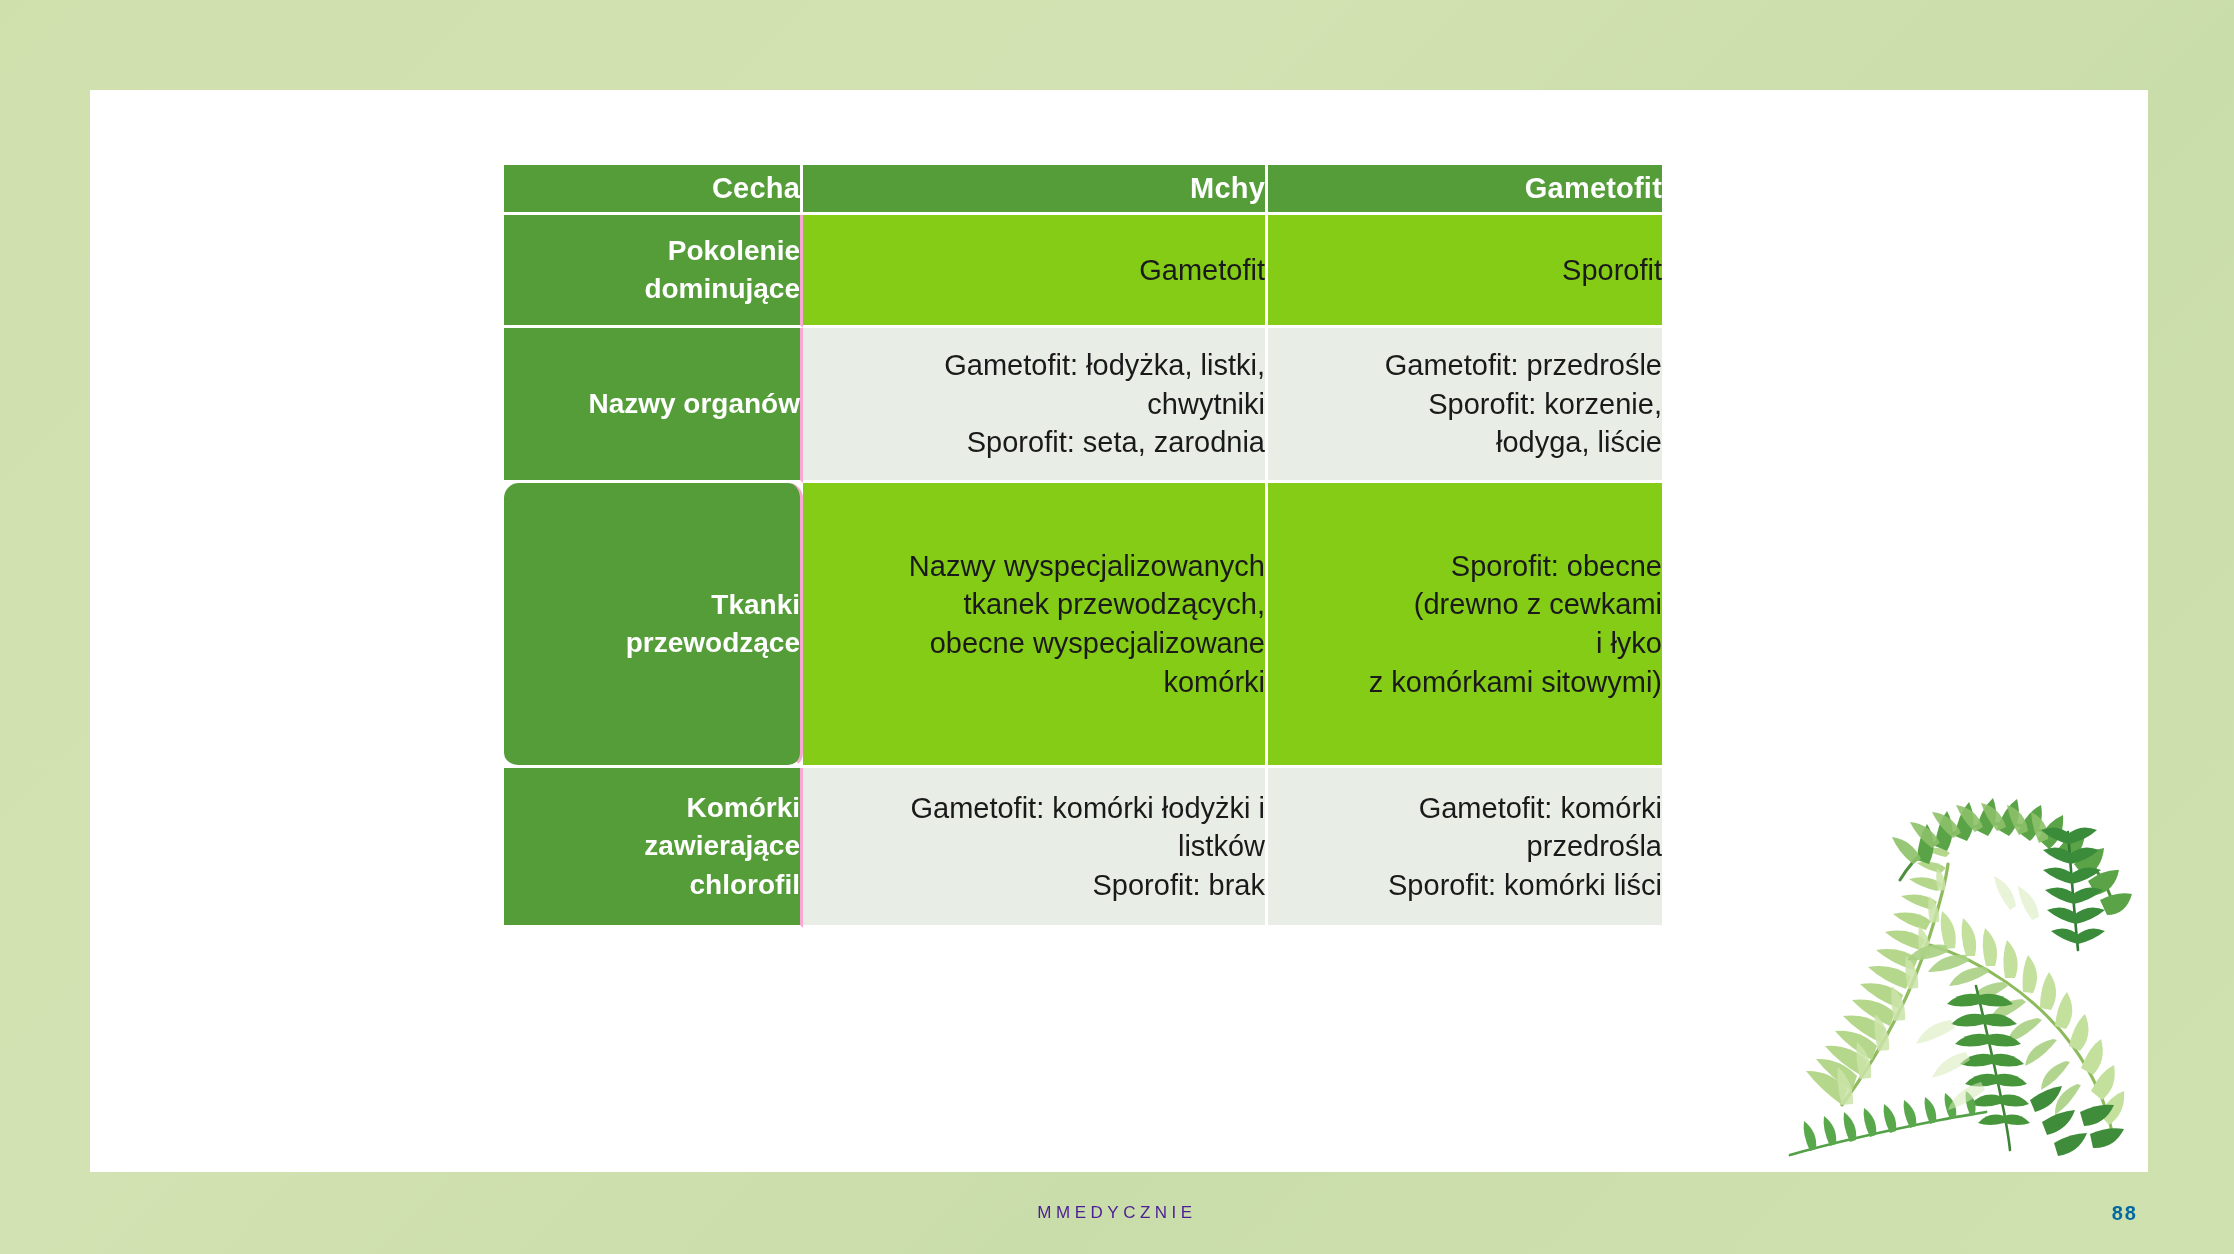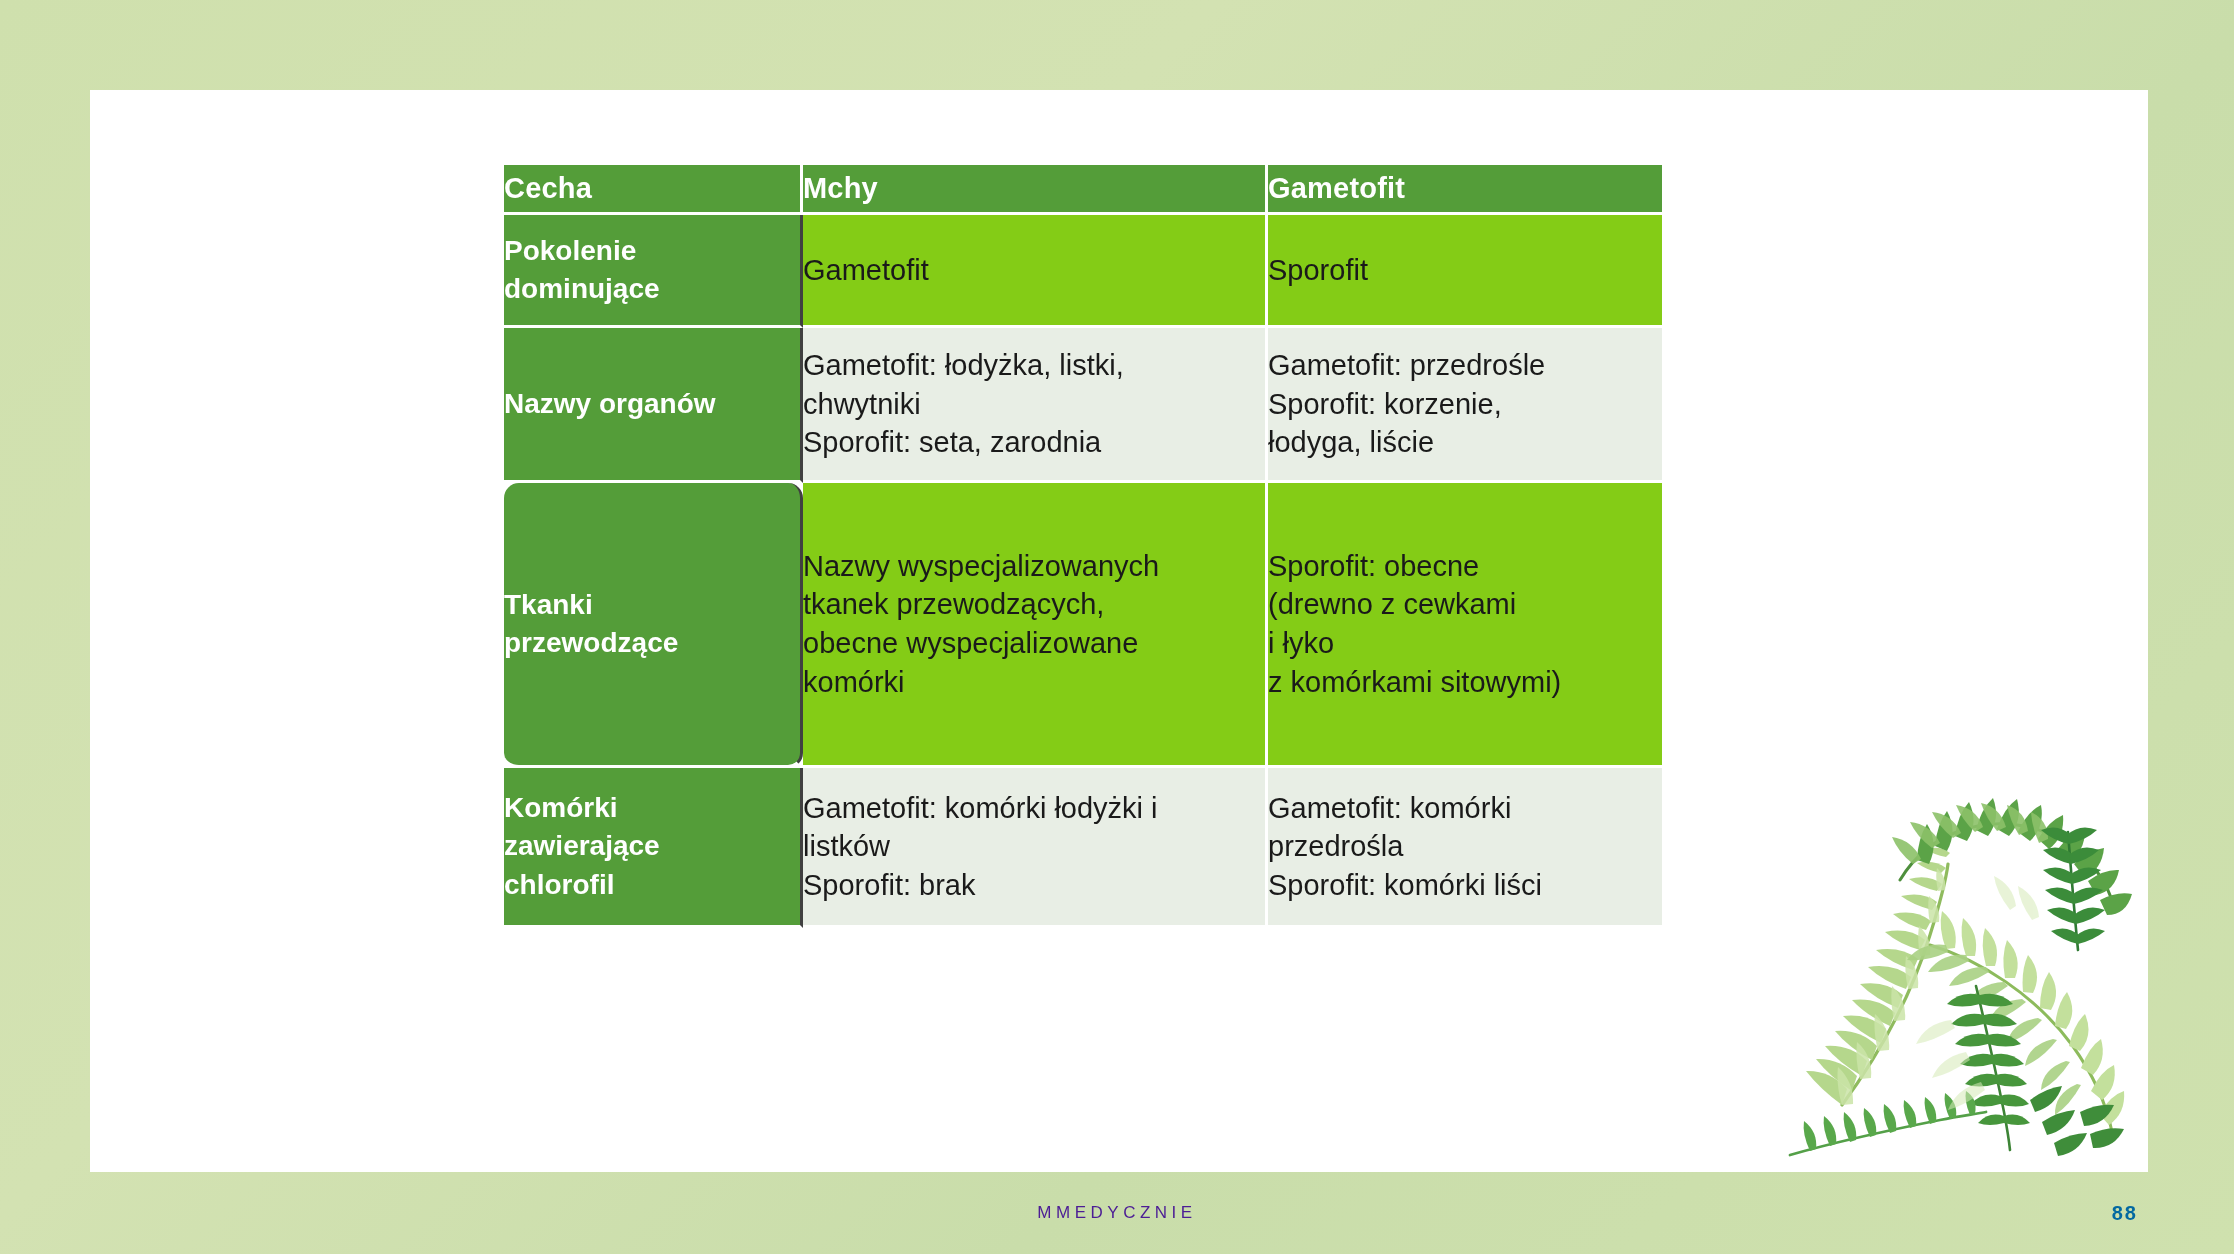--- a/index.html
+++ b/index.html
@@ -36,21 +36,21 @@
     table-layout: fixed;
   }
   #comparison-table col.c-feature { width: 299px; }
   #comparison-table col.c-moss    { width: 465px; }
   #comparison-table col.c-fern    { width: 394px; }
 
   #comparison-table th,
   #comparison-table td {
     padding: 0;
     vertical-align: middle;
-    text-align: left;
+    text-align: right;
   }
 
   .hdr-cell {
     background: #549d39;
     color: #ffffff;
     font-size: 29px;
     font-weight: bold;
     letter-spacing: 0.2px;
     height: 47px;
     line-height: 47px;
@@ -58,21 +58,21 @@
     border-bottom: 3px solid #ffffff;
   }
   .hdr-cell.last { border-right: none; }
 
   .feat-cell {
     background: #549d39;
     color: #ffffff;
     font-size: 28px;
     font-weight: bold;
     line-height: 1.37;
-    border-right: 3px solid #404040;
+    border-right: 3px solid #f9a8d4;
     border-bottom: 3px solid #ffffff;
     padding: 6px 10px;
   }
 
   .val-cell {
     font-size: 29px;
     color: #1a1a1a;
     line-height: 1.33;
     border-right: 3px solid #ffffff;
     border-bottom: 3px solid #ffffff;

